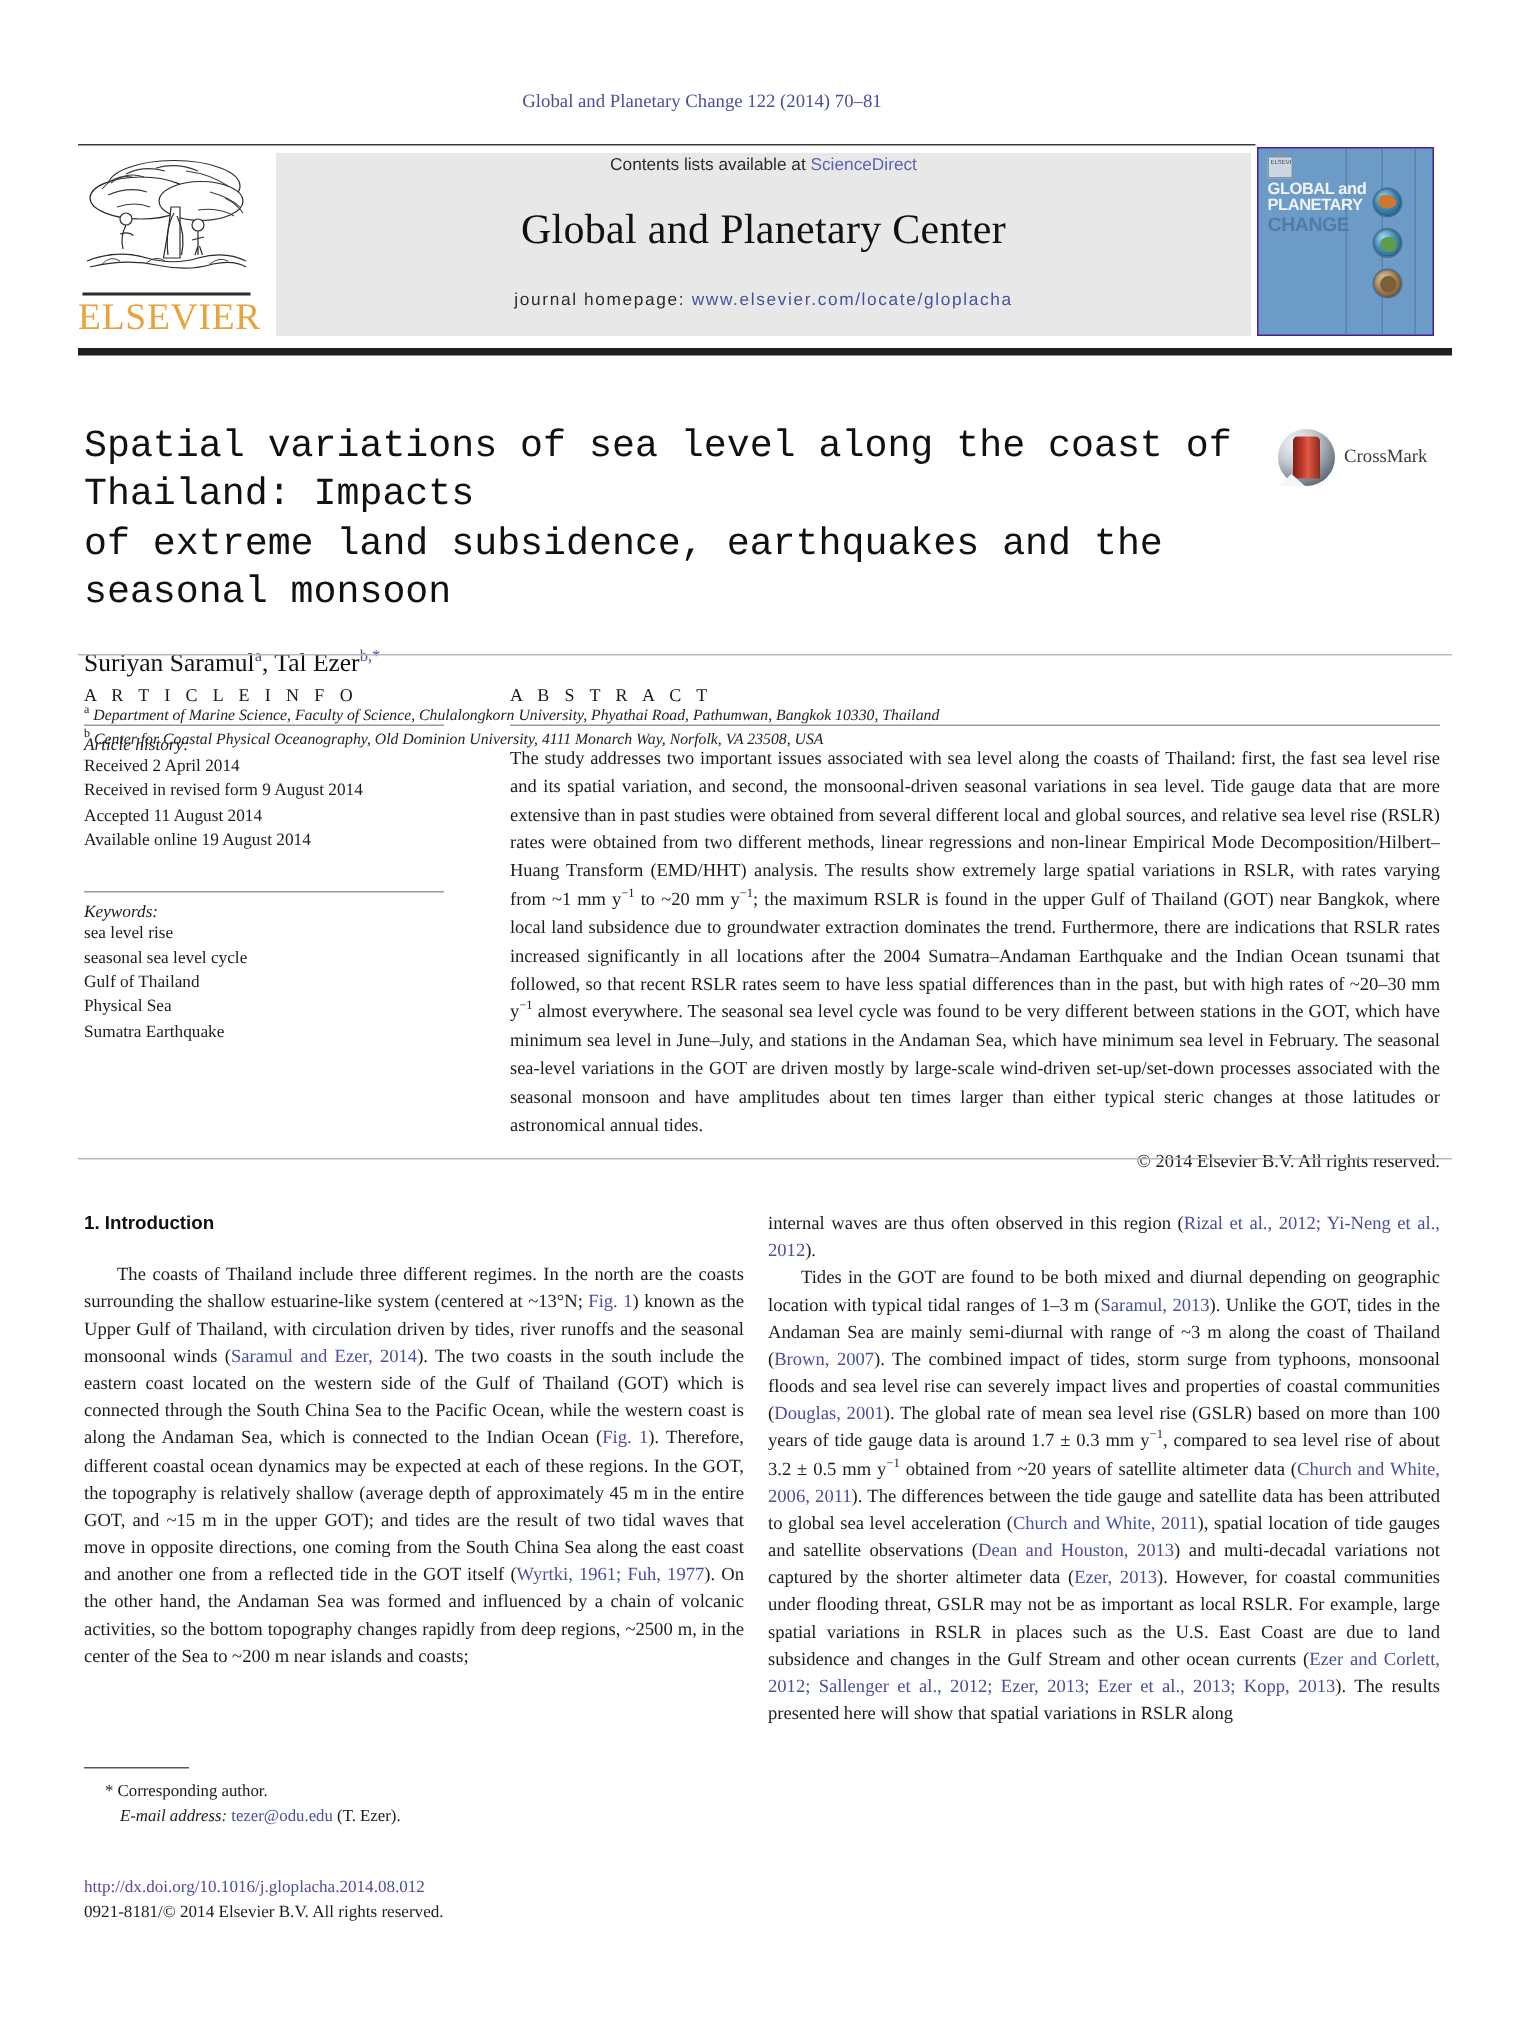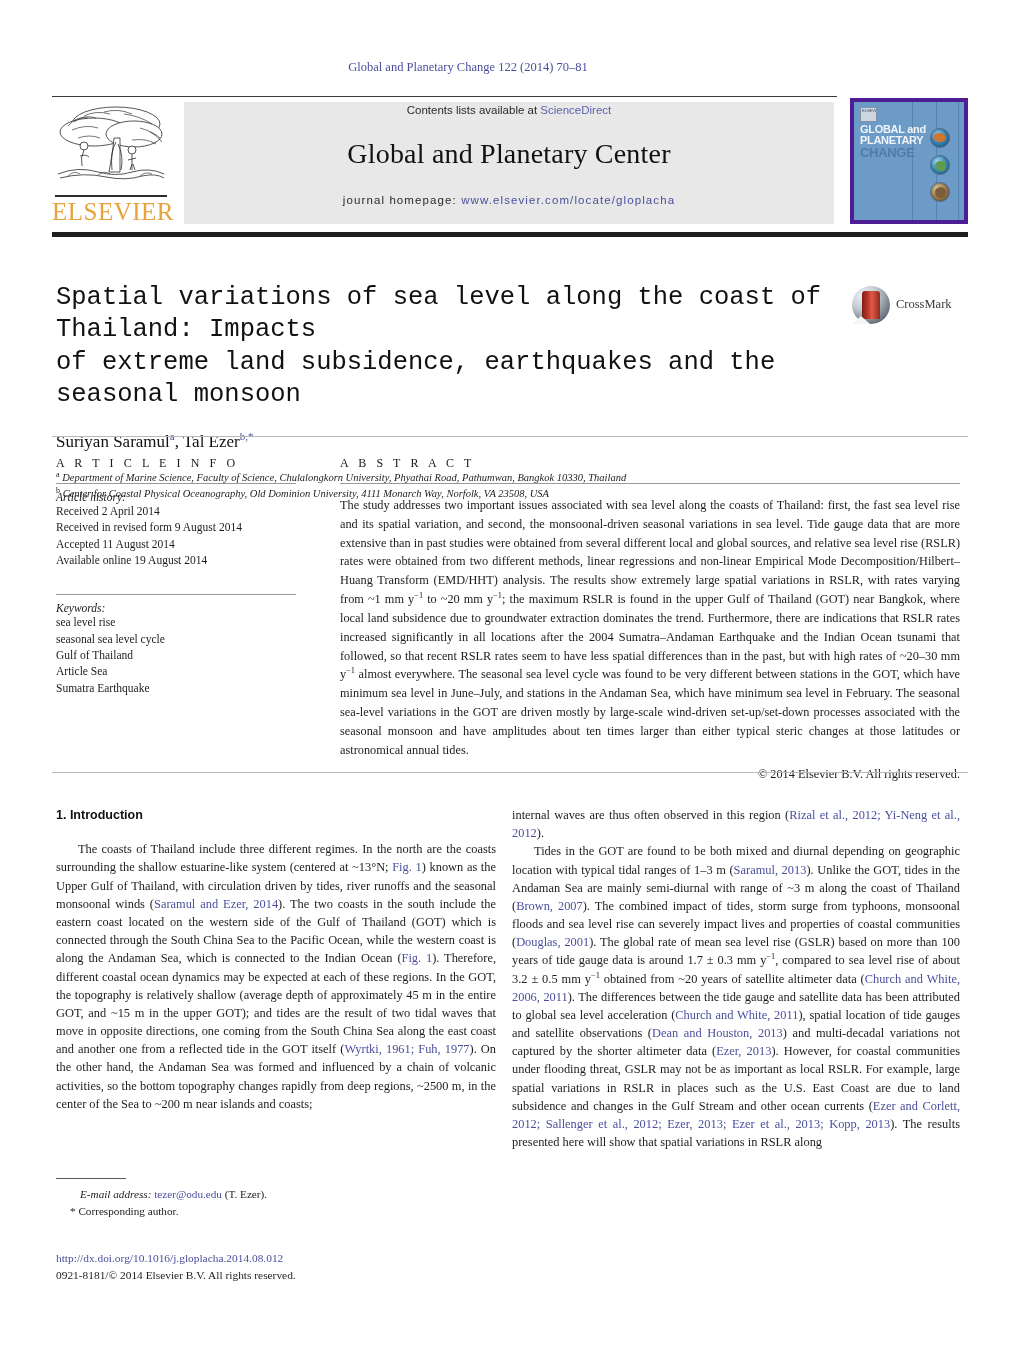--- a/index.html
+++ b/index.html
@@ -76,24 +76,24 @@
     margin-top: 24px;
     font-family: "Liberation Sans", sans-serif;
     font-size: 11.5px;
     color: #2b2b2b;
     letter-spacing: 1.1px;
   }
   .homepage-line .url { color: #4a4f9c; }
 
   
   .cover-thumb {
-    position: absolute; top: 2px; right: 0;
+    position: absolute; top: 2px; right: 12px;
     width: 118px; height: 126px;
     background: #6d9bc8;
-    border: 4px solid #4c1d95;
+    border: 1px solid #4c1d95;
     overflow: hidden;
   }
   .cover-stripe { position: absolute; top: 0; bottom: 0; width: 1px; background: #5784ae; }
   .cover-badge {
     position: absolute; top: 5px; left: 6px; width: 17px; height: 15px;
     background: #cdd7e0; border: 1px solid #7d93a8;
     font-size: 4px; color: #33475c; line-height: 1.1;
     font-family: "Liberation Sans", sans-serif;
     padding: 1px;
     overflow: hidden;
@@ -339,21 +339,21 @@
       <div>Accepted 11 August 2014</div>
       <div>Available online 19 August 2014</div>
     </div>
     <div class="info-gap"></div>
     <div class="thin-rule"></div>
     <div class="ital-head">Keywords:</div>
     <div class="info-list">
       <div>sea level rise</div>
       <div>seasonal sea level cycle</div>
       <div>Gulf of Thailand</div>
-      <div>Article Sea</div>
+      <div>Physical Sea</div>
       <div>Sumatra Earthquake</div>
     </div>
   </div>
 
   <div class="abs-col">
     <div class="sec-label">A B S T R A C T</div>
     <div class="thin-rule"></div>
     <div class="abstract-body">The study addresses two important issues associated with sea level along the coasts of Thailand: first, the fast sea level rise and its spatial variation, and second, the monsoonal-driven seasonal variations in sea level. Tide gauge data that are more extensive than in past studies were obtained from several different local and global sources, and relative sea level rise (RSLR) rates were obtained from two different methods, linear regressions and non-linear Empirical Mode Decomposition/Hilbert–Huang Transform (EMD/HHT) analysis. The results show extremely large spatial variations in RSLR, with rates varying from ~1 mm y<sup>−1</sup> to ~20 mm y<sup>−1</sup>; the maximum RSLR is found in the upper Gulf of Thailand (GOT) near Bangkok, where local land subsidence due to groundwater extraction dominates the trend. Furthermore, there are indications that RSLR rates increased significantly in all locations after the 2004 Sumatra–Andaman Earthquake and the Indian Ocean tsunami that followed, so that recent RSLR rates seem to have less spatial differences than in the past, but with high rates of ~20–30 mm y<sup>−1</sup> almost everywhere. The seasonal sea level cycle was found to be very different between stations in the GOT, which have minimum sea level in June–July, and stations in the Andaman Sea, which have minimum sea level in February. The seasonal sea-level variations in the GOT are driven mostly by large-scale wind-driven set-up/set-down processes associated with the seasonal monsoon and have amplitudes about ten times larger than either typical steric changes at those latitudes or astronomical annual tides.</div>
     <div class="copyright">© 2014 Elsevier B.V. All rights reserved.</div>
   </div>
@@ -365,29 +365,29 @@
     <p class="para">The coasts of Thailand include three different regimes. In the north are the coasts surrounding the shallow estuarine-like system (centered at ~13°N; <span class="ref" style="color:#4a4f9c">Fig. 1</span>) known as the Upper Gulf of Thailand, with circulation driven by tides, river runoffs and the seasonal monsoonal winds (<span class="ref" style="color:#4a4f9c">Saramul and Ezer, 2014</span>). The two coasts in the south include the eastern coast located on the western side of the Gulf of Thailand (GOT) which is connected through the South China Sea to the Pacific Ocean, while the western coast is along the Andaman Sea, which is connected to the Indian Ocean (<span class="ref" style="color:#4a4f9c">Fig. 1</span>). Therefore, different coastal ocean dynamics may be expected at each of these regions. In the GOT, the topography is relatively shallow (average depth of approximately 45 m in the entire GOT, and ~15 m in the upper GOT); and tides are the result of two tidal waves that move in opposite directions, one coming from the South China Sea along the east coast and another one from a reflected tide in the GOT itself (<span class="ref" style="color:#4a4f9c">Wyrtki, 1961; Fuh, 1977</span>). On the other hand, the Andaman Sea was formed and influenced by a chain of volcanic activities, so the bottom topography changes rapidly from deep regions, ~2500 m, in the center of the Sea to ~200 m near islands and coasts;</p>
   </div>
 
   <div class="col col-right">
     <p class="para cont">internal waves are thus often observed in this region (<span class="ref" style="color:#4a4f9c">Rizal et al., 2012; Yi-Neng et al., 2012</span>).</p>
     <p class="para">Tides in the GOT are found to be both mixed and diurnal depending on geographic location with typical tidal ranges of 1–3 m (<span class="ref" style="color:#4a4f9c">Saramul, 2013</span>). Unlike the GOT, tides in the Andaman Sea are mainly semi-diurnal with range of ~3 m along the coast of Thailand (<span class="ref" style="color:#4a4f9c">Brown, 2007</span>). The combined impact of tides, storm surge from typhoons, monsoonal floods and sea level rise can severely impact lives and properties of coastal communities (<span class="ref" style="color:#4a4f9c">Douglas, 2001</span>). The global rate of mean sea level rise (GSLR) based on more than 100 years of tide gauge data is around 1.7 ± 0.3 mm y<sup>−1</sup>, compared to sea level rise of about 3.2 ± 0.5 mm y<sup>−1</sup> obtained from ~20 years of satellite altimeter data (<span class="ref" style="color:#4a4f9c">Church and White, 2006, 2011</span>). The differences between the tide gauge and satellite data has been attributed to global sea level acceleration (<span class="ref" style="color:#4a4f9c">Church and White, 2011</span>), spatial location of tide gauges and satellite observations (<span class="ref" style="color:#4a4f9c">Dean and Houston, 2013</span>) and multi-decadal variations not captured by the shorter altimeter data (<span class="ref" style="color:#4a4f9c">Ezer, 2013</span>). However, for coastal communities under flooding threat, GSLR may not be as important as local RSLR. For example, large spatial variations in RSLR in places such as the U.S. East Coast are due to land subsidence and changes in the Gulf Stream and other ocean currents (<span class="ref" style="color:#4a4f9c">Ezer and Corlett, 2012; Sallenger et al., 2012; <span class="ref" style="color:#4a4f9c">Ezer, 2013</span>; Ezer et al., 2013; Kopp, 2013</span>). The results presented here will show that spatial variations in RSLR along</p>
   </div>
 
   <div class="footnote">
     <div class="fn-rule"></div>
+    <div class="fn-line fn-indent">
+      <span>*</span>
+      <span>Corresponding author.</span>
+    </div>
     <div class="fn-line fn-indent2">
       <span class="lbl">E-mail address:</span>
       <a href="#">tezer@odu.edu</a>
       <span>(T. Ezer).</span>
     </div>
-    <div class="fn-line fn-indent">
-      <span>*</span>
-      <span>Corresponding author.</span>
-    </div>
   </div>
 
   <div class="footer">
     <div><a href="#" class="doi">http://dx.doi.org/10.1016/j.gloplacha.2014.08.012</a></div>
     <div class="issn">0921-8181/© 2014 Elsevier B.V. All rights reserved.</div>
   </div>
 
 </div>
 
 </body></html>

